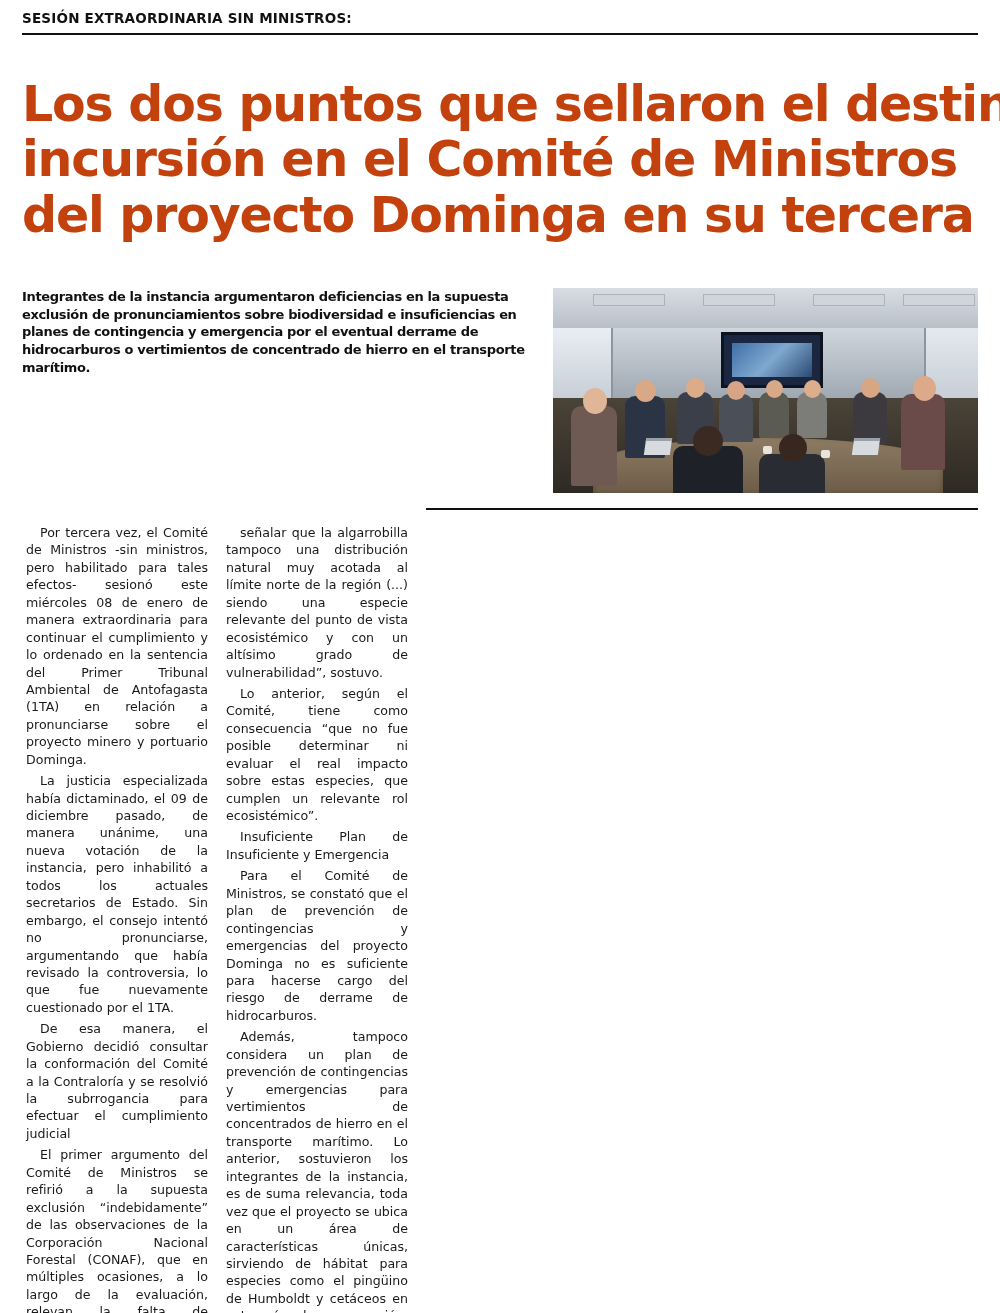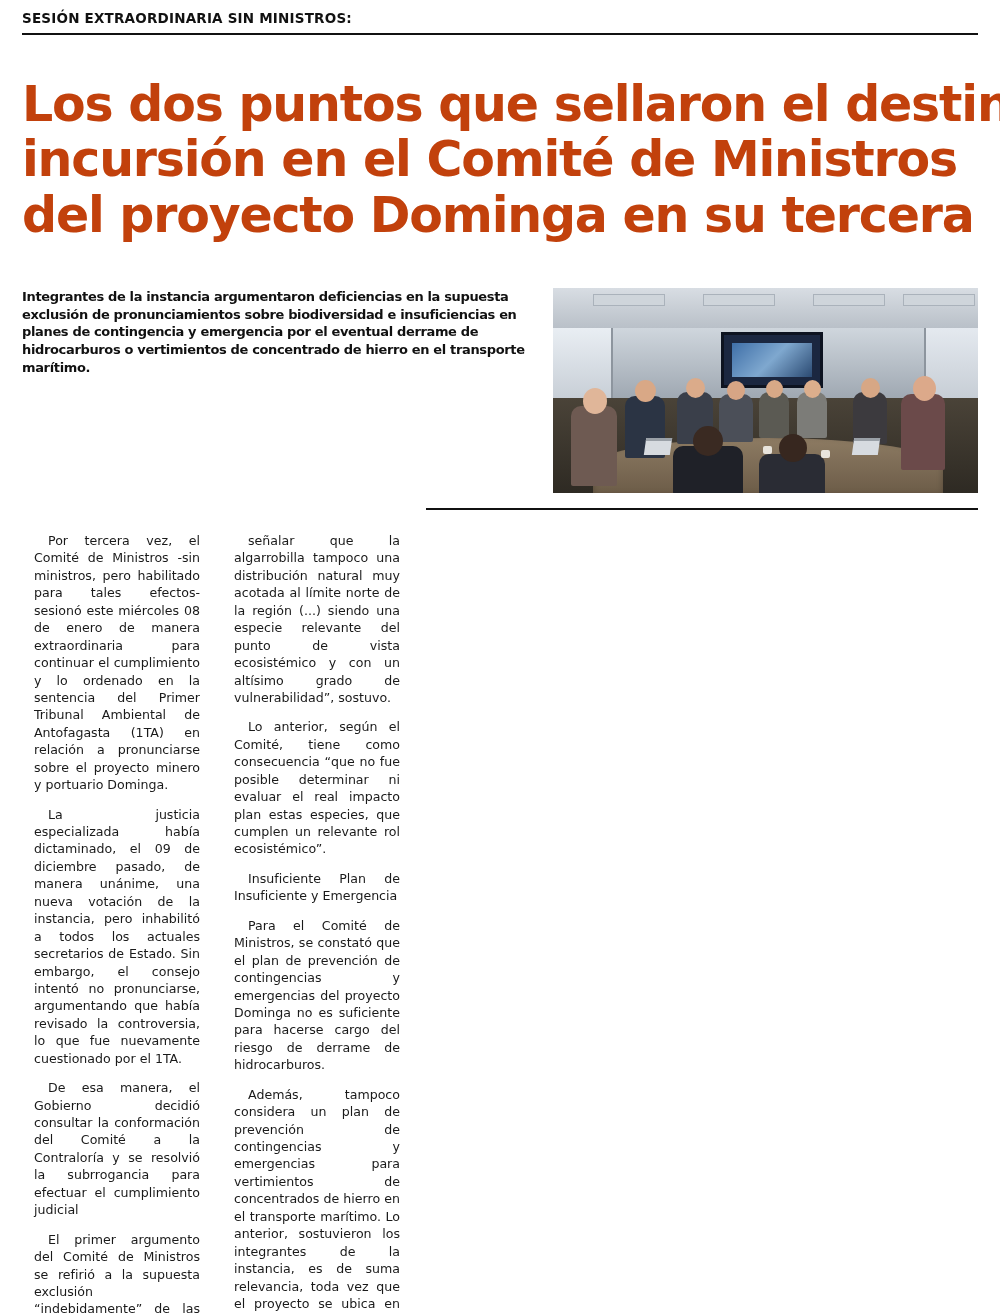--- a/index.html
+++ b/index.html
@@ -151,21 +151,21 @@
     width: 190px;
     font-family: "DejaVu Sans", sans-serif;
     font-size: 12.6px;
     line-height: 1.385;
     color: #1a1a1a;
     text-align: justify;
     hyphens: auto;
     -webkit-hyphens: auto;
   }
   .col p {
-    margin: 12px;
+    margin: 4px;
     text-indent: 14px;
   }
   .col p.first { text-indent: 14px; }
   #col1 { left: 22px; }
   #col2 { left: 222px; }
 </style>
 </head>
 <body>
 
 <div class="page">
@@ -237,20 +237,20 @@
   <div class="rule-mid"></div>
 
   <div class="col" id="col1">
       <p class="first">Por tercera vez, el Comité de Ministros -sin ministros, pero habilitado para tales efectos- sesionó este miércoles 08 de enero de manera extraordinaria para continuar el cumplimiento y lo ordenado en la sentencia del Primer Tribunal Ambiental de Antofagasta (1TA) en relación a pronunciarse sobre el proyecto minero y portuario Dominga.</p>
       <p>La justicia especializada había dictaminado, el 09 de diciembre pasado, de manera unánime, una nueva votación de la instancia, pero inhabilitó a todos los actuales secretarios de Estado. Sin embargo, el consejo intentó no pronunciarse, argumentando que había revisado la controversia, lo que fue nuevamente cuestionado por el 1TA.</p>
       <p>De esa manera, el Gobierno decidió consultar la conformación del Comité a la Contraloría y se resolvió la subrrogancia para efectuar el cumplimiento judicial</p>
       <p>El primer argumento del Comité de Ministros se refirió a la supuesta exclusión “indebidamente” de las observaciones de la Corporación Nacional Forestal (CONAF), que en múltiples ocasiones, a lo largo de la evaluación, relevan la falta de información de las especies endémicas como la Krameria cistoidea (pacul) y la Balsamocarponbrevifolium (algarrobilla, en peligro de extinción), ambas presentes en el área mina del proyecto y que es una fuente de alimentación y hábitat para el tricahue, especie en peligro de extinción.</p>
     </div>
   <div class="col" id="col2">
       <p class="first">señalar que la algarrobilla tampoco una distribución natural muy acotada al límite norte de la región (...) siendo una especie relevante del punto de vista ecosistémico y con un altísimo grado de vulnerabilidad”, sostuvo.</p>
-      <p>Lo anterior, según el Comité, tiene como consecuencia “que no fue posible determinar ni evaluar el real impacto plan estas especies, que cumplen un relevante rol ecosistémico”.</p>
+      <p>Lo anterior, según el Comité, tiene como consecuencia “que no fue posible determinar ni evaluar el real impacto sobre estas especies, que cumplen un relevante rol ecosistémico”.</p>
       <p>Insuficiente Plan de Insuficiente y Emergencia</p>
       <p>Para el Comité de Ministros, se constató que el plan de prevención de contingencias y emergencias del proyecto Dominga no es suficiente para hacerse cargo del riesgo de derrame de hidrocarburos.</p>
       <p>Además, tampoco considera un plan de prevención de contingencias y emergencias para vertimientos de concentrados de hierro en el transporte marítimo. Lo anterior, sostuvieron los integrantes de la instancia, es de suma relevancia, toda vez que el proyecto se ubica en un área de características únicas, sirviendo de hábitat para especies como el pingüino de Humboldt y cetáceos en categorías de conservación, la que actualmente se encuentra protegida, todo lo cual disminuye la tolerancia aceptable al riesgo.</p>
       <p>“En base a esto, el Comité de Ministros, de manera unánime, resolvió acoger dichas reclamaciones y, en consecuencia, calificar desfavorablemente el Proyecto Dominga. Respecto de las otras reclamaciones, se tuvieron por rechazadas. Todo lo anterior, cumpliendo lo dispuesto por el fallo del Primer Tribunal Ambiental”, sentenció.</p>
     </div>
 
 </div>
 
 </body></html>

